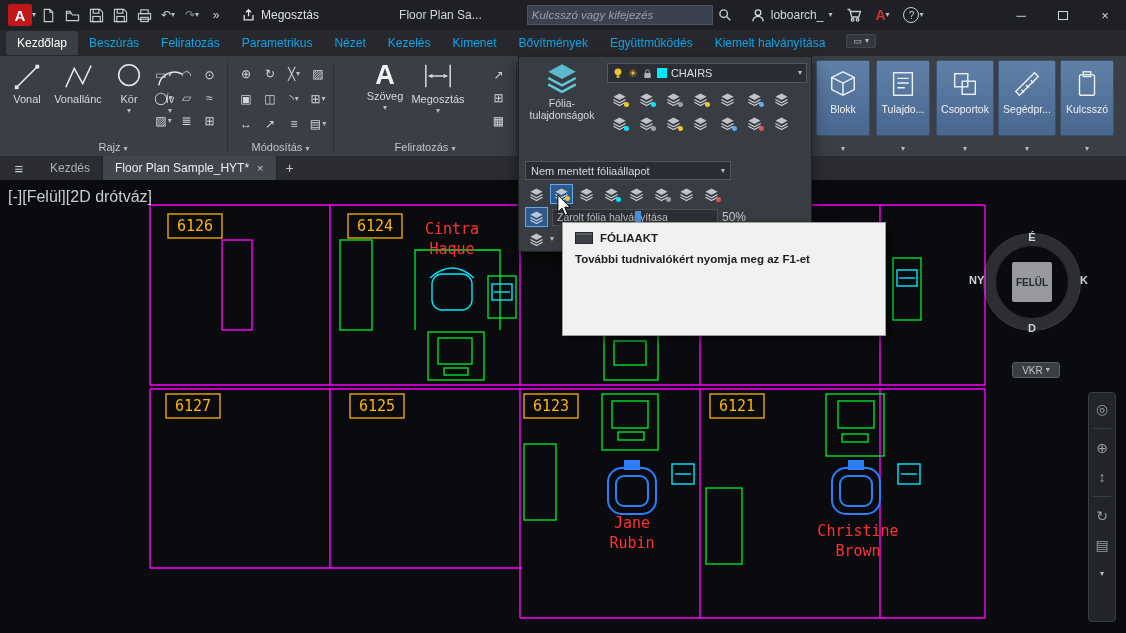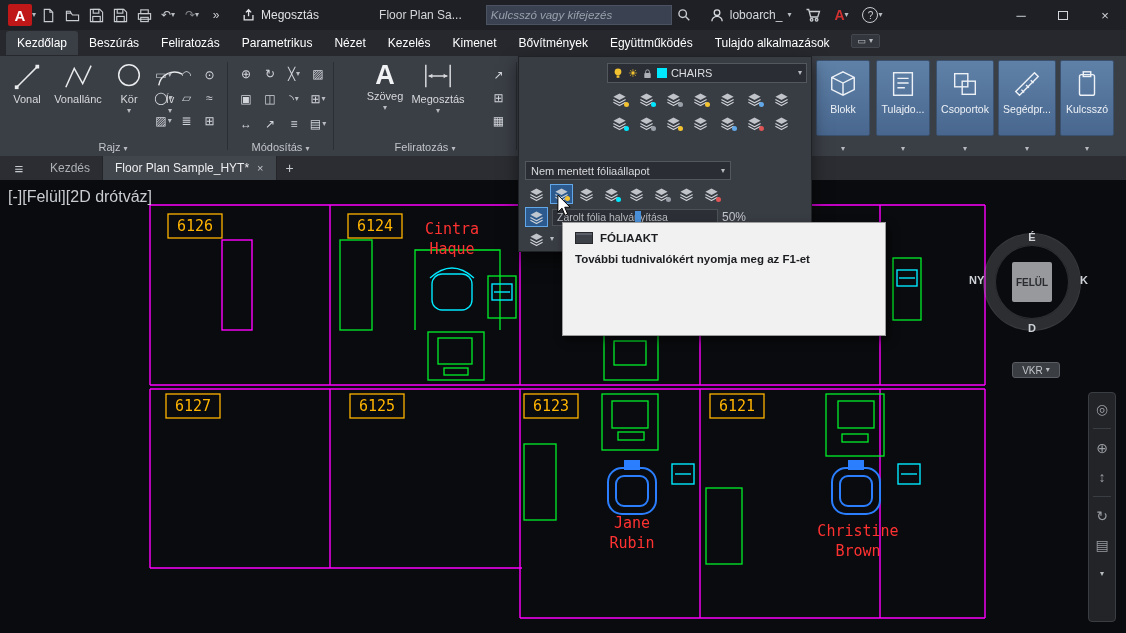--- a/index.html
+++ b/index.html
@@ -8,36 +8,36 @@
   svg{display:block;}
   .chev{font-size:8px;color:#b8bbbf;line-height:1;}
 
   
   .titlebar{position:absolute;left:0;top:0;width:1126px;height:30px;background:#1e2025;display:flex;align-items:center;z-index:50;}
   .logo{width:24px;height:22px;background:#c01818;color:#fff;font-weight:bold;font-size:15px;display:flex;align-items:center;justify-content:center;margin-left:8px;border-radius:2px;}
   .qicon{width:22px;height:22px;display:flex;align-items:center;justify-content:center;color:#c9ccd0;margin:0 1px;}
   .qicon svg{width:15px;height:15px;stroke:#c9ccd0;fill:none;stroke-width:1.2;}
   .share{display:flex;align-items:center;gap:5px;margin-left:14px;color:#dfe1e4;}
   .share svg{width:14px;height:14px;stroke:#38a5e8;fill:none;stroke-width:1.5;}
-  .doctitle{margin-left:60px;color:#d4d6d9;font-size:12px;}
-  .searchbox{margin-left:24px;width:186px;height:20px;background:#3a4150;border:1px solid #4b5362;display:flex;align-items:center;padding:8px 4px;}
+  .doctitle{margin-left:80px;color:#d4d6d9;font-size:12px;}
+  .searchbox{margin-left:45px;width:186px;height:20px;background:#3a4150;border:1px solid #4b5362;display:flex;align-items:center;padding:8px 4px;}
   .searchbox input{flex:1;background:transparent;border:none;outline:none;color:#cfd3da;font-style:italic;font-size:11.5px;font-family:"Liberation Sans",sans-serif;}
   .searchbox input::placeholder{color:#98a0ad;font-style:italic;}
   .sicon svg{width:14px;height:14px;stroke:#d6d9dd;fill:none;stroke-width:1.6;}
   .userbox{display:flex;align-items:center;gap:5px;margin-left:14px;color:#d6d9dd;}
   .userbox svg{width:15px;height:15px;stroke:#cfd3d8;fill:none;stroke-width:1.4;}
   .redA{color:#d23131;font-weight:bold;font-size:14px;}
   .helpq{width:16px;height:16px;border:1.4px solid #c9ccd0;border-radius:50%;display:flex;align-items:center;justify-content:center;font-size:10px;color:#c9ccd0;}
   .winbtns{margin-left:auto;display:flex;height:30px;}
   .winbtn{width:42px;height:30px;display:flex;align-items:center;justify-content:center;color:#d2d5d9;font-size:13px;}
   .maxglyph{width:10px;height:9px;border:1.3px solid #d2d5d9;}
 
   
   .tabrow{position:absolute;left:0;top:30px;width:1126px;height:26px;background:#26282d;display:flex;align-items:center;z-index:20;}
-  .rtab{padding:5px 11px;font-size:12px;color:#ffffff;}
+  .rtab{padding:5px 11px;font-size:12px;color:#0ea5e9;}
   .rtab.active{background:#3a3e45;color:#fff;border-radius:3px 3px 0 0;}
   .ribtoggle{margin-left:10px;margin-bottom:4px;display:flex;align-items:center;gap:3px;background:#33363c;border:1px solid #44474d;border-radius:2px;padding:1px 6px;color:#c3c6cb;}
 
   
   .ribbon{position:absolute;left:0;top:56px;width:1126px;height:100px;background:#3a3e45;z-index:10;}
   .panel{position:absolute;top:0;height:100%;}
   .pdiv{position:absolute;top:6px;bottom:6px;width:1px;background:#2b2e33;}
   .plabel{position:absolute;bottom:3px;left:0;right:0;text-align:center;font-size:11px;color:#c2c5ca;}
   .bigrow{display:flex;gap:2px;padding:4px 3px 0 5px;}
   .bigbtn{width:44px;text-align:center;color:#d7d9dc;font-size:11px;line-height:1.1;}
@@ -265,21 +265,21 @@
   <div style="width:6px"></div>
   <div class="rtab active">Kezdőlap</div>
   <div class="rtab">Beszúrás</div>
   <div class="rtab">Feliratozás</div>
   <div class="rtab">Parametrikus</div>
   <div class="rtab">Nézet</div>
   <div class="rtab">Kezelés</div>
   <div class="rtab">Kimenet</div>
   <div class="rtab">Bővítmények</div>
   <div class="rtab">Együttműködés</div>
-  <div class="rtab">Tulajdo alkalmazások</div>
+  <div class="rtab">Kiemelt halványítása</div>
   <div class="ribtoggle">
       <span style="font-size:9px">▭</span>
       <span class="chev">▾</span>
     </div>
 </div>
 
 <div class="ribbon">
 
   <div class="panel" id="p-rajz" style="left:0;width:226px">
     <div class="bigrow">
@@ -456,20 +456,26 @@
   <div class="tile" style="left:1060px">
     <svg viewBox="0 0 32 32">
         <use href="#i-clip"></use>
       </svg>
     <div>Kulcsszó</div>
   </div>
   <div class="tilechev" style="position:absolute;left:1060px;top:84px;width:54px"><span class="chev">▾</span></div>
 </div>
 
 <div class="folblock">
+  <div class="folbig">
+    <svg viewBox="0 0 16 16">
+        <use href="#i-layers"></use>
+      </svg>
+    <div>Fólia-tulajdonságok</div>
+  </div>
   <div class="foldrop">
     <svg viewBox="0 0 12 12" style="width:12px;height:12px;color:#f2c230">
         <use href="#i-bulb"></use>
       </svg>
     <span style="color:#f2c230;font-size:11px">☀</span>
     <svg viewBox="0 0 12 12" style="width:11px;height:11px;color:#aeb2b8">
         <use href="#i-lock"></use>
       </svg>
     <span class="chip"></span>
     <span style="flex:1">CHAIRS</span>

